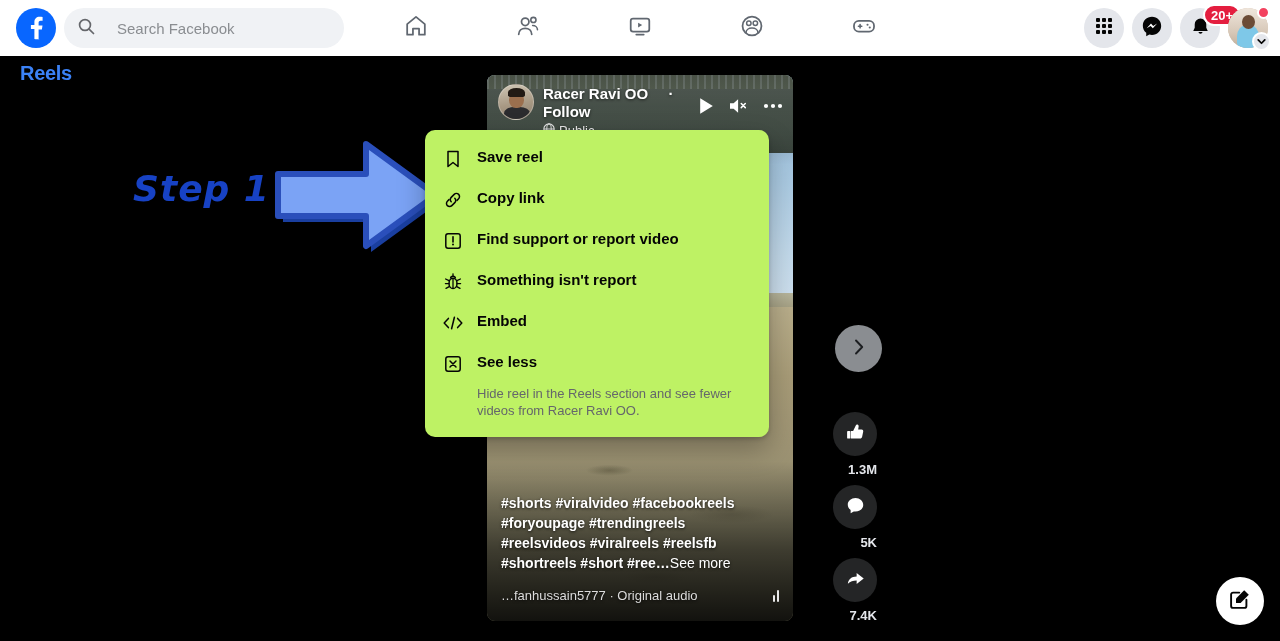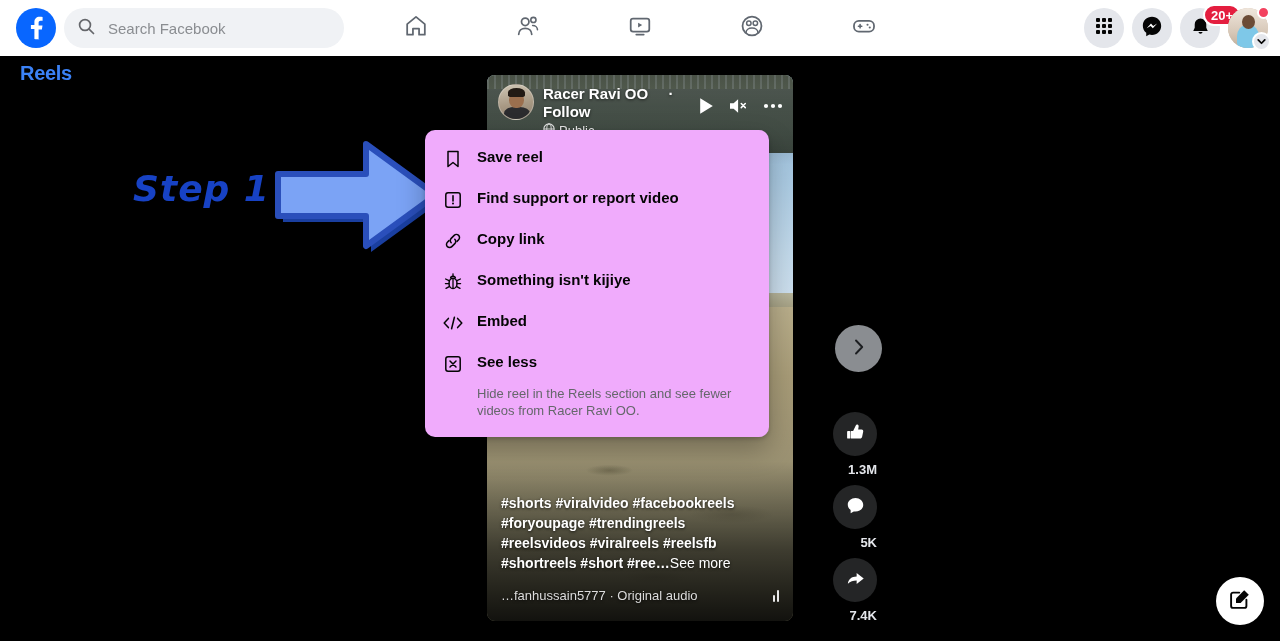--- a/index.html
+++ b/index.html
@@ -19,21 +19,21 @@
     display: flex; align-items: center;
     z-index: 40;
   }
   .hdr-left { display: flex; align-items: center; padding-left: 16px; gap: 8px; }
   .fb-logo {
     width: 40px; height: 40px; border-radius: 50%;
     background: #0866ff; position: relative; flex: 0 0 auto;
   }
   .fb-logo svg { position: absolute; left: 0; top: 0; }
   .search-box {
-    display: flex; align-items: center; gap: 13px;
+    display: flex; align-items: center; gap: 22px;
     width: 280px; height: 40px;
     background: #f0f2f5; border-radius: 20px;
     padding: 0 14px;
   }
   .search-box .ph {
     color: #8a8d91; font-size: 15px; line-height: 1;
   }
   .hdr-center {
     position: absolute; left: 50%; transform: translateX(-50%);
     display: flex; align-items: center; gap: 0px;
@@ -235,21 +235,21 @@
     width: 47px; height: 47px; border-radius: 50%;
     background: #8a8d91;
     display: flex; align-items: center; justify-content: center;
     cursor: pointer; z-index: 20;
   }
 
   
   .menu {
     position: absolute; left: 425px; top: 130px;
     width: 344px; padding: 8px 8px 10px 8px;
-    background: #f0abfc; border-radius: 10px;
+    background: #bef264; border-radius: 10px;
     box-shadow: 0 12px 28px rgba(0,0,0,.28), 0 2px 4px rgba(0,0,0,.18);
     z-index: 60;
   }
   .menu-item {
     display: flex; align-items: flex-start; gap: 12px;
     padding: 8px 8px; border-radius: 8px; cursor: pointer;
     min-height: 36px;
   }
   .mi-icon {
     width: 24px; height: 24px; flex: 0 0 auto;
@@ -538,59 +538,59 @@
         </svg>
       </span>
       <span class="mi-body">
         <span class="mi-label">Save reel</span>
       </span>
     </div>
 
     <div class="menu-item">
       <span class="mi-icon">
         <svg width="20" height="20" viewBox="0 0 20 20">
+          <path d="M8.2 11.8a3.1 3.1 0 0 1 0-4.4l3-3a3.1 3.1 0 0 1 4.4 4.4l-1.6 1.6" fill="none" stroke="#050505" stroke-width="1.5" stroke-linecap="round"></path>
+          <path d="M11.8 8.2a3.1 3.1 0 0 1 0 4.4l-3 3a3.1 3.1 0 0 1-4.4-4.4l1.6-1.6" fill="none" stroke="#050505" stroke-width="1.5" stroke-linecap="round"></path>
+        </svg>
+      </span>
+      <span class="mi-body">
+        <span class="mi-label">Copy link</span>
+      </span>
+    </div>
+
+    <div class="menu-item">
+      <span class="mi-icon">
+        <svg width="20" height="20" viewBox="0 0 20 20">
           <rect x="2.8" y="2.8" width="14.4" height="14.4" rx="2.2" fill="none" stroke="#050505" stroke-width="1.5"></rect>
           <line x1="10" y1="5.8" x2="10" y2="11" stroke="#050505" stroke-width="1.6" stroke-linecap="round"></line>
           <circle cx="10" cy="13.6" r="1" fill="#050505"></circle>
         </svg>
       </span>
       <span class="mi-body">
         <span class="mi-label">Find support or report video</span>
-      </span>
-    </div>
-
-    <div class="menu-item">
-      <span class="mi-icon">
-        <svg width="20" height="20" viewBox="0 0 20 20">
-          <path d="M8.2 11.8a3.1 3.1 0 0 1 0-4.4l3-3a3.1 3.1 0 0 1 4.4 4.4l-1.6 1.6" fill="none" stroke="#050505" stroke-width="1.5" stroke-linecap="round"></path>
-          <path d="M11.8 8.2a3.1 3.1 0 0 1 0 4.4l-3 3a3.1 3.1 0 0 1-4.4-4.4l1.6-1.6" fill="none" stroke="#050505" stroke-width="1.5" stroke-linecap="round"></path>
-        </svg>
-      </span>
-      <span class="mi-body">
-        <span class="mi-label">Copy link</span>
       </span>
     </div>
 
     <div class="menu-item">
       <span class="mi-icon">
         <svg width="20" height="20" viewBox="0 0 20 20">
           <ellipse cx="10" cy="11.4" rx="4" ry="5.2" fill="none" stroke="#050505" stroke-width="1.5"></ellipse>
           <path d="M7.6 6.6a2.4 2.4 0 0 1 4.8 0" fill="none" stroke="#050505" stroke-width="1.5"></path>
           <line x1="10" y1="1.8" x2="10" y2="4.2" stroke="#050505" stroke-width="1.3" stroke-linecap="round"></line>
           <line x1="6" y1="8.6" x2="2.6" y2="7" stroke="#050505" stroke-width="1.3" stroke-linecap="round"></line>
           <line x1="14" y1="8.6" x2="17.4" y2="7" stroke="#050505" stroke-width="1.3" stroke-linecap="round"></line>
           <line x1="6" y1="11.6" x2="2.4" y2="11.6" stroke="#050505" stroke-width="1.3" stroke-linecap="round"></line>
           <line x1="14" y1="11.6" x2="17.6" y2="11.6" stroke="#050505" stroke-width="1.3" stroke-linecap="round"></line>
           <line x1="6.2" y1="14.6" x2="3" y2="16.4" stroke="#050505" stroke-width="1.3" stroke-linecap="round"></line>
           <line x1="13.8" y1="14.6" x2="17" y2="16.4" stroke="#050505" stroke-width="1.3" stroke-linecap="round"></line>
           <line x1="10" y1="6.4" x2="10" y2="16.4" stroke="#050505" stroke-width="1.3"></line>
         </svg>
       </span>
       <span class="mi-body">
-        <span class="mi-label">Something isn't kijiye</span>
+        <span class="mi-label">Something isn't report</span>
       </span>
     </div>
 
     <div class="menu-item">
       <span class="mi-icon">
         <svg width="22" height="20" viewBox="0 0 22 20">
           <path d="M6.4 5.4 2.2 10l4.2 4.6" fill="none" stroke="#050505" stroke-width="1.5" stroke-linecap="round" stroke-linejoin="round"></path>
           <path d="M15.6 5.4 19.8 10l-4.2 4.6" fill="none" stroke="#050505" stroke-width="1.5" stroke-linecap="round" stroke-linejoin="round"></path>
           <line x1="12.4" y1="4.2" x2="9.6" y2="15.8" stroke="#050505" stroke-width="1.5" stroke-linecap="round"></line>
         </svg>

